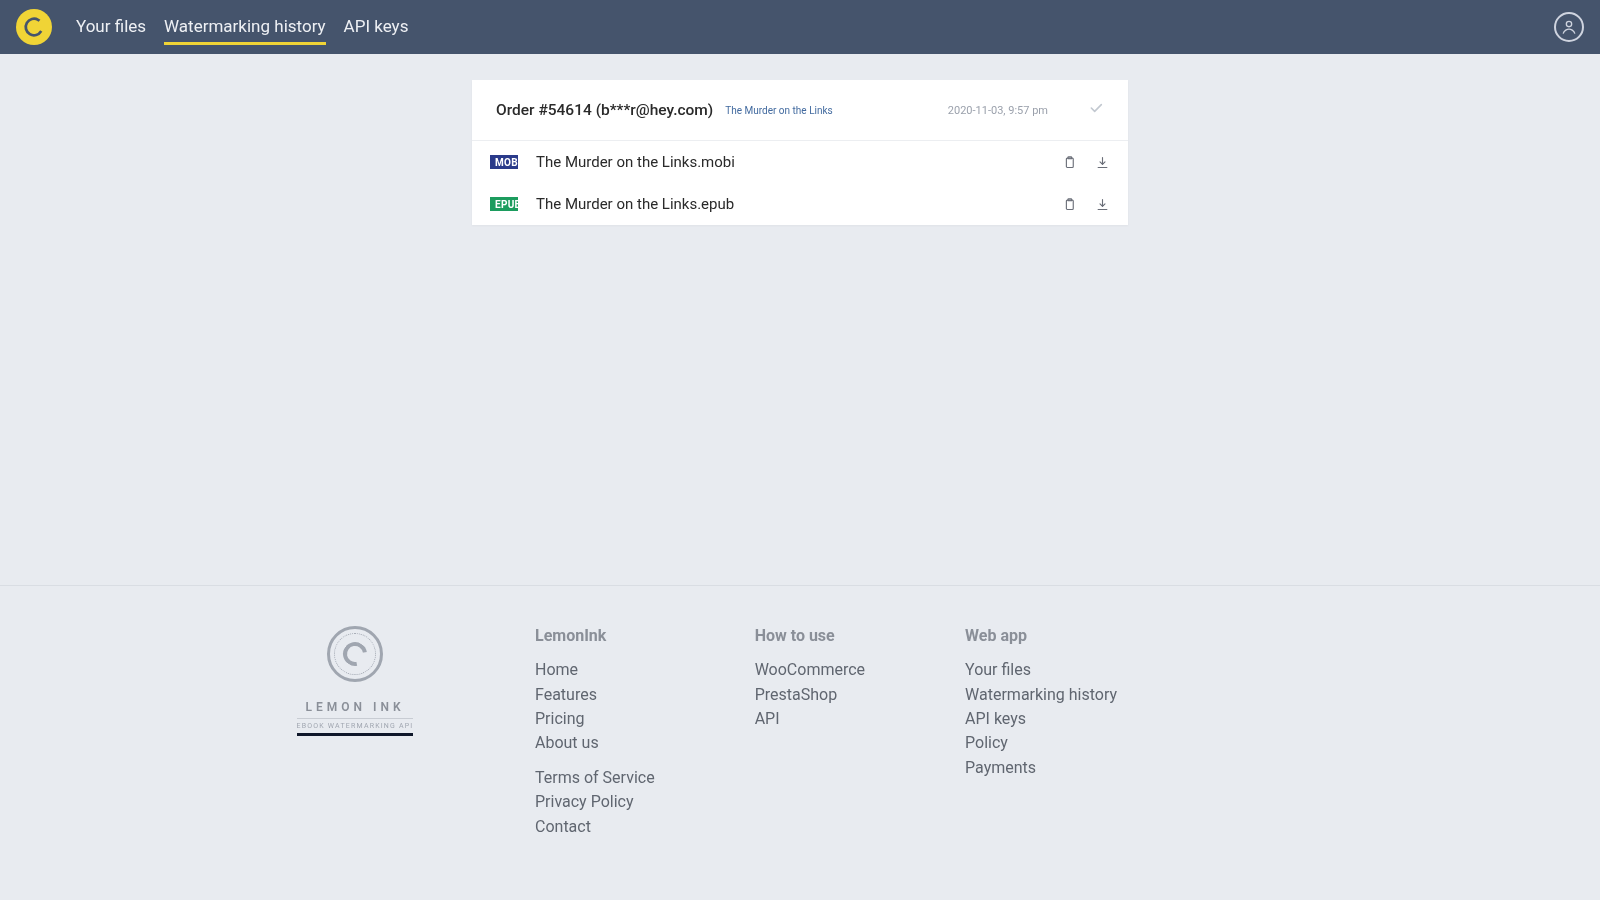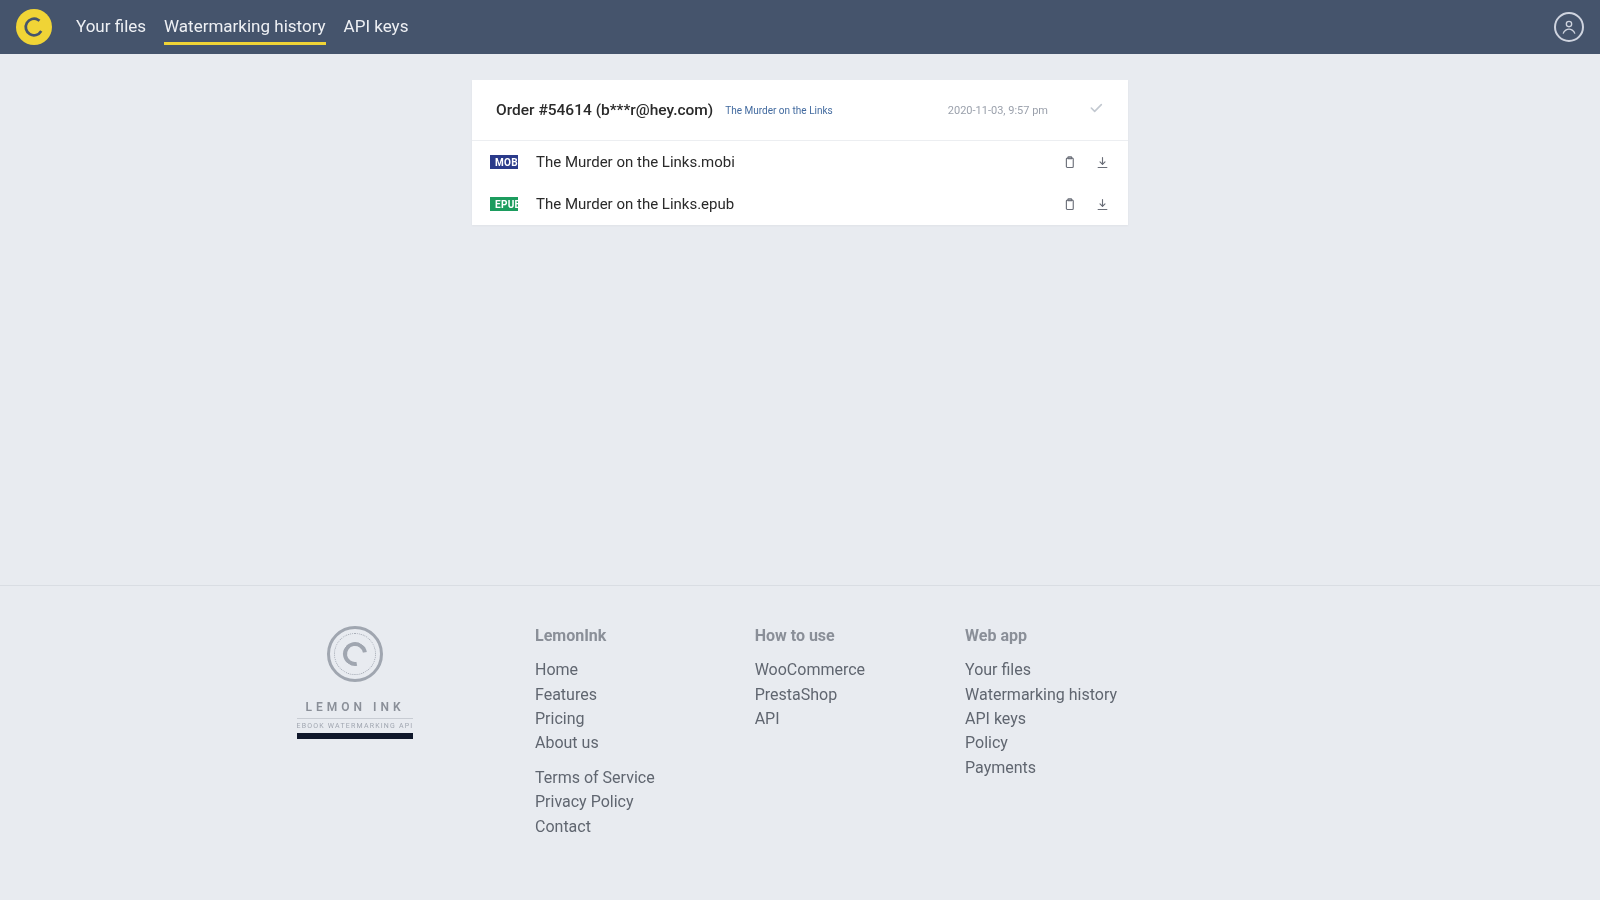--- a/index.html
+++ b/index.html
@@ -154,21 +154,21 @@
     letter-spacing: 4px;
     color: #8a8f98;
     font-weight: 600;
   }
   .footer-logo-sub {
     font-size: 7px;
     letter-spacing: 1.2px;
     color: #a0a6b0;
     margin-top: 4px;
     border-top: 1px solid #c8ccd3;
-    border-bottom: 6px solid #0f172a;
+    border-bottom: 3px solid #0f172a;
     padding: 3px 0;
   }
   .footer-col h4 {
     font-size: 16px;
     color: #8a8f98;
     font-weight: 700;
     margin-bottom: 14px;
   }
   .footer-col a {
     display: block;

